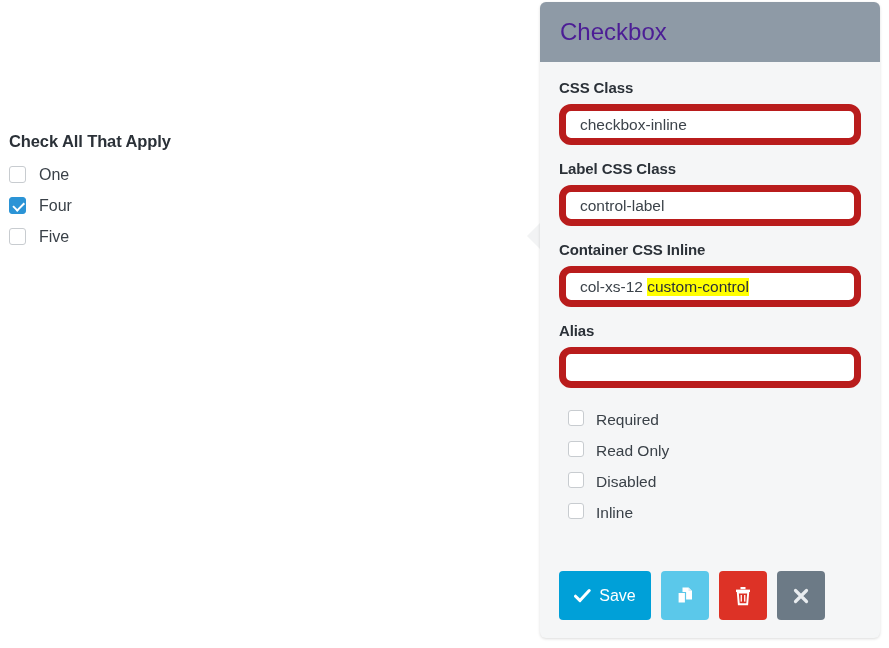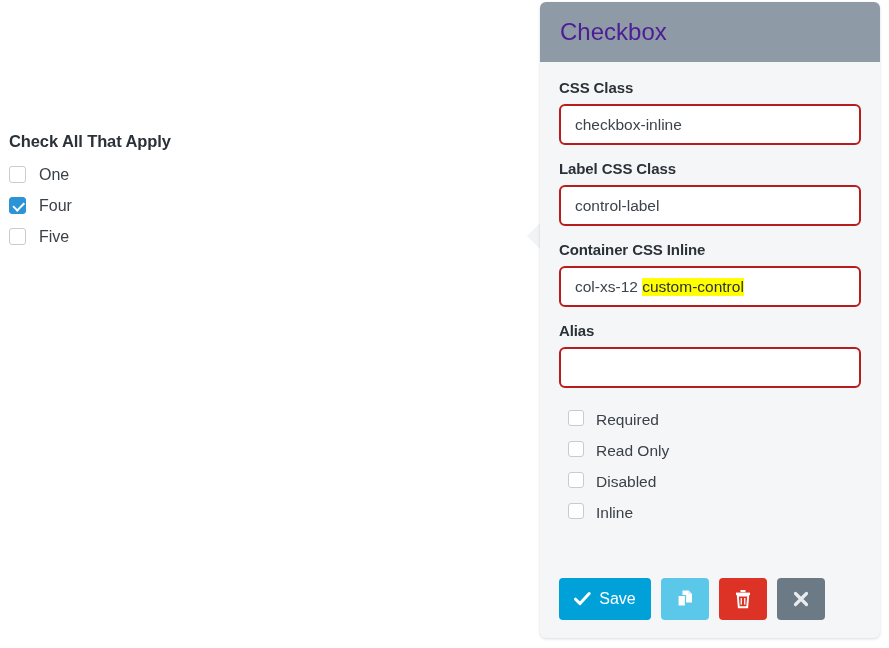--- a/index.html
+++ b/index.html
@@ -130,22 +130,22 @@
     letter-spacing: -0.1px;
     display: block;
     margin-bottom: 7px;
     line-height: 19px;
   }
   .field-input {
     width: 302px;
     height: 41px;
     box-sizing: border-box;
     background: #ffffff;
-    border: 2px solid #b91c1c;
-    border-radius: 6px;
+    border: 7px solid #b91c1c;
+    border-radius: 12px;
     padding: 5px 14px;
     font-family: "Liberation Sans", sans-serif;
     font-size: 15.5px;
     color: #3c434a;
     display: flex;
     align-items: center;
     white-space: pre;
     overflow: hidden;
   }
   .sel-hl {
@@ -179,21 +179,21 @@
   
   #panel-footer {
     position: absolute;
     left: 19px;
     bottom: 18px;
     display: flex;
     align-items: center;
     gap: 10px;
   }
   .btn {
-    height: 42px;
+    height: 49px;
     border: none;
     border-radius: 4px;
     display: flex;
     align-items: center;
     justify-content: center;
     cursor: pointer;
     padding: 0;
     font-family: "Liberation Sans", sans-serif;
   }
   .btn-save {

